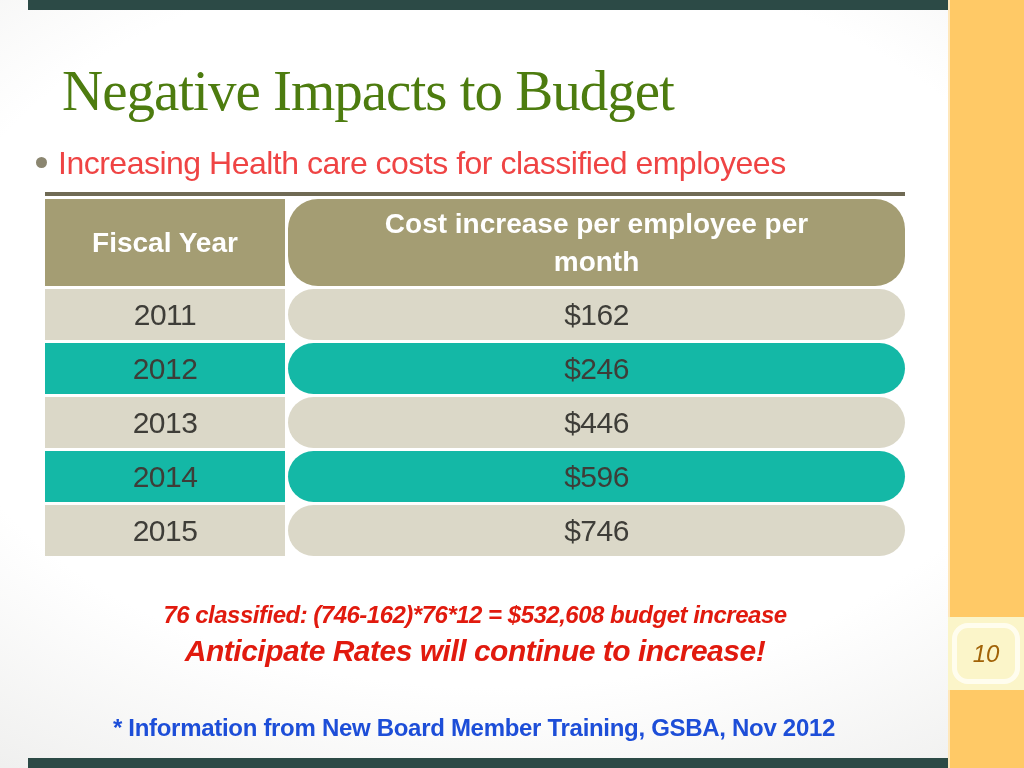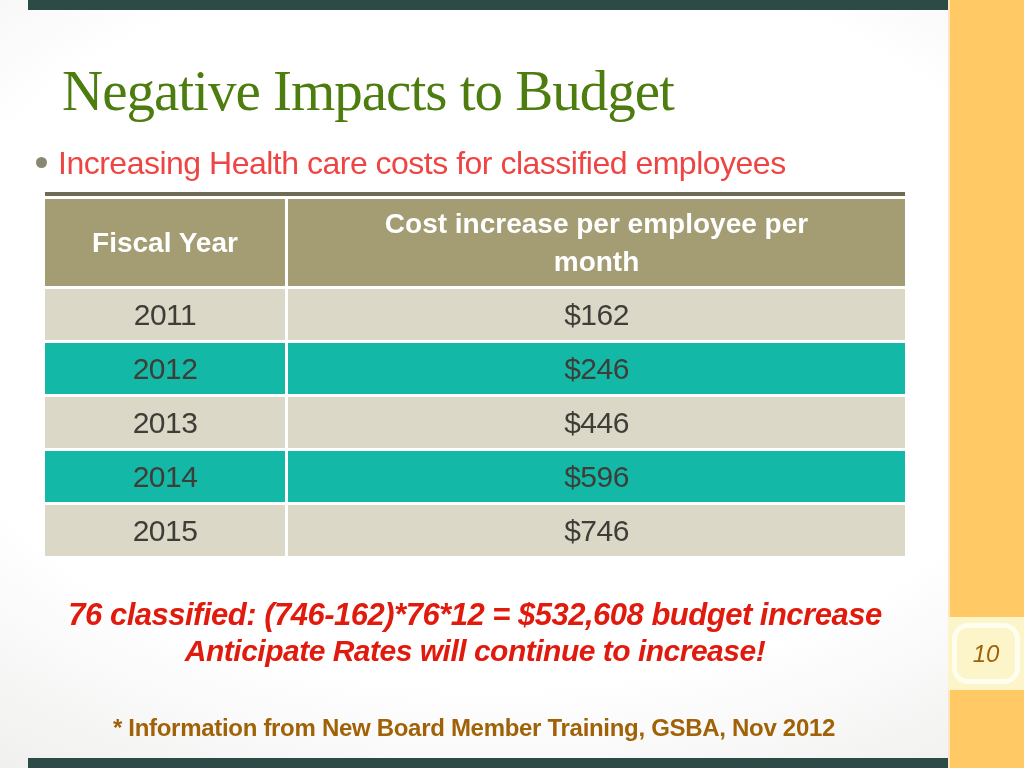--- a/index.html
+++ b/index.html
@@ -47,42 +47,42 @@
   }
 
   
   .table-topline{
     position:absolute;left:45px;top:192px;width:860px;height:4px;background:#6F6A54;
   }
   .ftable{position:absolute;left:45px;top:199px;width:860px;}
   .t-row{display:flex;gap:3px;margin-bottom:3px;}
   .t-cell{display:flex;align-items:center;justify-content:center;text-align:center;}
   .c1{width:240px;flex:0 0 auto;}
-  .c2{flex:1 1 auto;}
+  .c2{flex:1 1 auto;border-radius:30px;}
   .t-head .t-cell{
     background:#A49D73;color:#ffffff;font-weight:bold;font-size:28px;line-height:38px;
     height:87px;
   }
   .t-head .c2 span{display:inline-block;max-width:500px;}
   .t-data .t-cell{height:51px;font-size:30px;color:#3E3D38;letter-spacing:-0.5px;}
   .row-dark .t-cell{background:#DBD8C8;}
   .row-light .t-cell{background:#14b8a6;}
 
   
   .notes{
     position:absolute;left:45px;top:597px;width:860px;text-align:center;
     color:#E11A0E;font-style:italic;font-weight:bold;
   }
-  .note-line1{font-size:31px;line-height:36px;letter-spacing:-0.5px;}
+  .note-line1{font-size:24px;line-height:36px;letter-spacing:-0.5px;}
   .note-line2{font-size:30px;line-height:36px;letter-spacing:-0.5px;}
 
   
   .footnote{
     position:absolute;left:0;top:714px;width:948px;text-align:center;
-    font-size:24px;font-weight:bold;color:#a16207;letter-spacing:-0.3px;
+    font-size:24px;font-weight:bold;color:#1d4ed8;letter-spacing:-0.3px;
   }
 
   
   .page-badge{
     position:absolute;left:948px;top:617px;width:76px;height:73px;
     background:#FBF5C9;
   }
   .badge-bracket{
     position:absolute;left:4px;right:4px;top:6px;bottom:6px;
     border:5px solid rgba(255,253,240,0.95);border-radius:16px;

